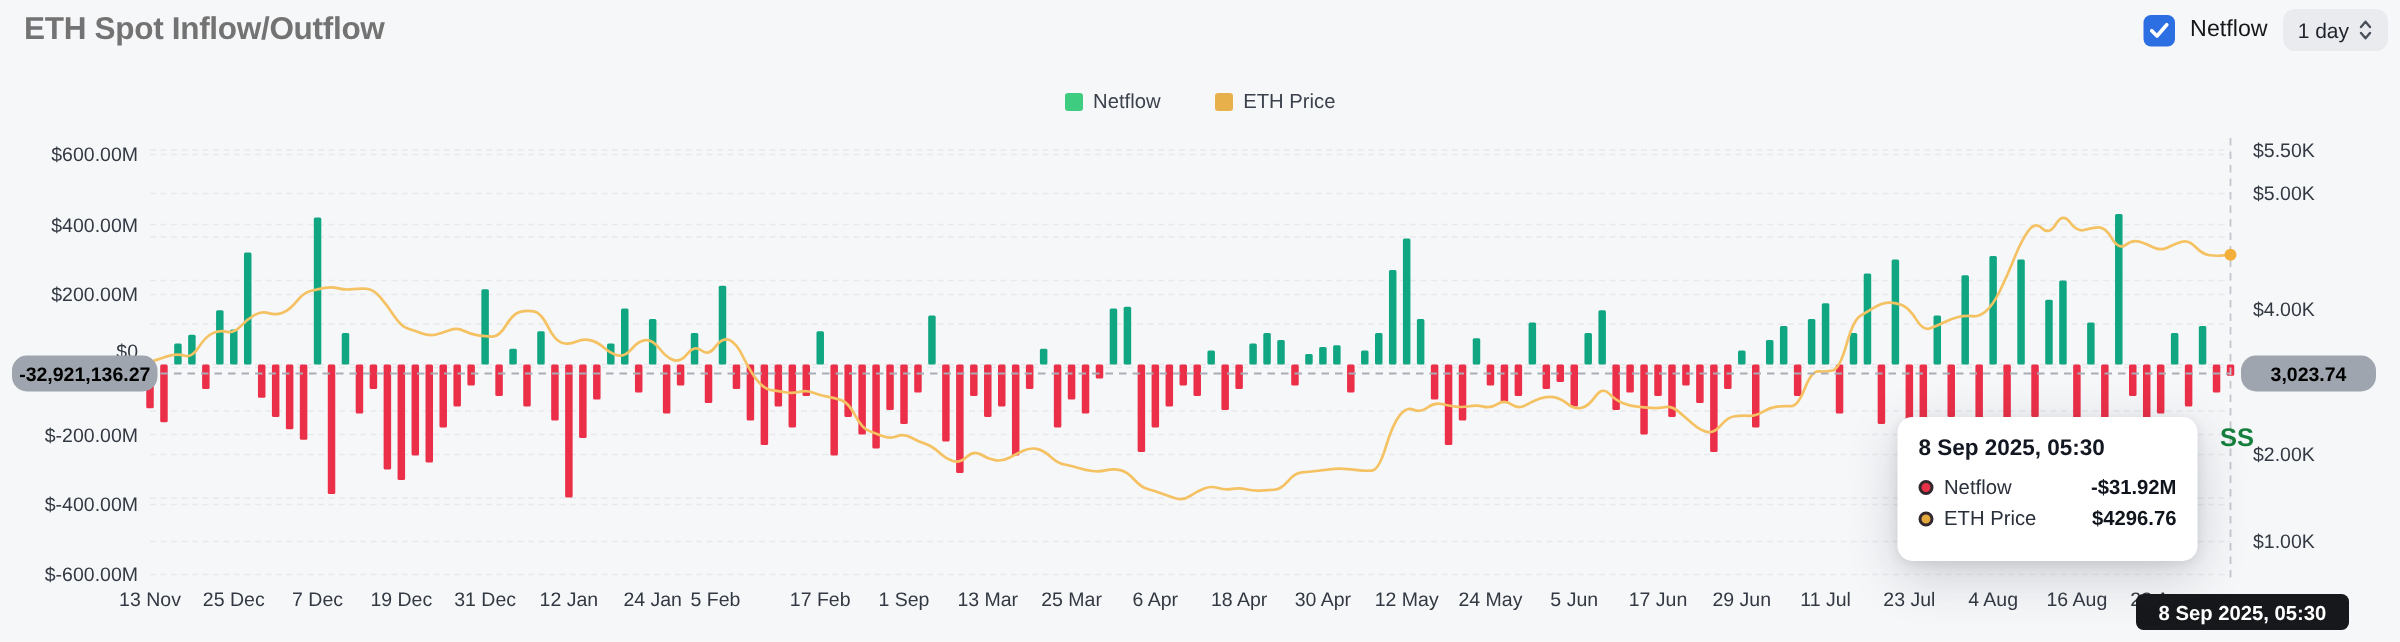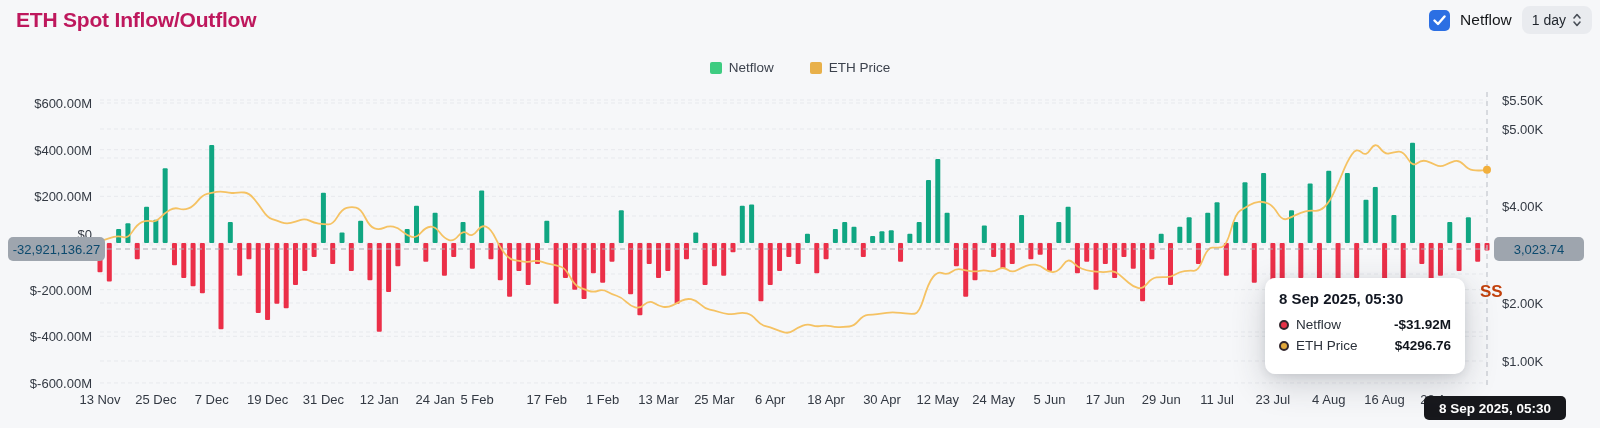--- a/index.html
+++ b/index.html
@@ -2,56 +2,56 @@
 <html><head>
 <meta charset="utf-8">
 <style>
   * { margin:0; padding:0; box-sizing:border-box; }
   html,body { width:1600px; height:428px; background:#f6f7f9; overflow:hidden;
               font-family:"Liberation Sans", sans-serif; }
   .abs { position:absolute; }
   #stage { position:relative; width:1600px; height:428px; }
 
   
-  #page-title { left:16px; top:8px; font-size:21px; font-weight:700; color:#be185d; letter-spacing:-0.2px;text-align:center; }
+  #page-title { left:16px; top:8px; font-size:21px; font-weight:700; color:#737373; letter-spacing:-0.2px;text-align:center; }
   #controls { right:8px; top:6px; display:flex; align-items:center; gap:10px; }
   #netflow-checkbox { width:21px; height:21px; border-radius:5px; background:#2c6fe3;
         display:flex; align-items:center; justify-content:center; cursor:pointer; }
   #netflow-check-label { font-size:15.5px; color:#15171a; }
   #interval-pill { background:#e9ebef; border-radius:8px; height:28px; padding:0 10px;
         display:flex; align-items:center; gap:6px; font-size:14px; color:#1f242c; cursor:pointer; }
 
   
   #legend { left:0; right:0; top:60px; display:flex; justify-content:center; gap:36px; }
   .legend-item { display:flex; align-items:center; gap:7px; font-size:13.5px; color:#3c424d; cursor:pointer; }
   .legend-swatch { width:12px; height:12px; border-radius:2px; }
 
   
   .tick-label { position:absolute; font-size:13px; color:#333943; white-space:nowrap; }
   #x-axis { left:0; top:392px; width:1304px; height:20px; }
 
   
-  .axis-badge { position:absolute; background:#9ea5ae; color:#0c4a6e; font-size:13px; font-weight:400;
-        border-radius:5px; height:24px; display:flex; align-items:center; justify-content:center; z-index:4; }
+  .axis-badge { position:absolute; background:#9ea5ae; color:#000000; font-size:13px; font-weight:700;
+        border-radius:10px; height:24px; display:flex; align-items:center; justify-content:center; z-index:4; }
   #left-axis-badge  { left:8px;   top:237px; width:97px; }
   #right-axis-badge { left:1494px; top:237px; width:90px; }
   #date-badge { position:absolute; left:1424px; top:396px; width:142px; height:24px; background:#17181c;
         color:#fff; font-size:13.5px; font-weight:700; border-radius:5px; display:flex;
         align-items:center; justify-content:center; z-index:5; }
 
   
   #tooltip { position:absolute; left:1265px; top:278px; width:200px; height:96px; background:#ffffff;
         border-radius:10px; box-shadow:0 10px 34px rgba(40,45,60,.20), 0 2px 8px rgba(40,45,60,.10);
         padding:12px 14px 10px 14px; z-index:6; }
   #tooltip-title { font-size:15px; font-weight:700; color:#121722; margin-bottom:10px; }
   .tt-row { display:flex; align-items:center; gap:7px; font-size:13.5px; color:#2a3039; margin-bottom:6px; }
   .tt-dot { width:10px; height:10px; border-radius:50%; border:2.5px solid #33272e; }
   .tt-val { margin-left:auto; font-weight:700; color:#10151d; }
 
-  #watermark { left:1480px; top:282px; font-size:17px; font-weight:700; color:#c2410c; z-index:3; }
+  #watermark { left:1480px; top:282px; font-size:17px; font-weight:700; color:#15803d; z-index:3; }
   #chart-svg { position:absolute; left:0; top:0; z-index:2; }
 </style>
 </head>
 <body>
 
 <div id="stage">
 
   <div class="abs" id="page-title">ETH Spot Inflow/Outflow</div>
 
   <div class="abs" id="controls">
@@ -262,21 +262,21 @@
   <div class="abs" id="x-axis">
       <span class="tick-label" style="left: 100px; transform: translateX(-50%);">13 Nov</span>
       <span class="tick-label" style="left: 155.852px; transform: translateX(-50%);">25 Dec</span>
       <span class="tick-label" style="left: 211.705px; transform: translateX(-50%);">7 Dec</span>
       <span class="tick-label" style="left: 267.557px; transform: translateX(-50%);">19 Dec</span>
       <span class="tick-label" style="left: 323.409px; transform: translateX(-50%);">31 Dec</span>
       <span class="tick-label" style="left: 379.262px; transform: translateX(-50%);">12 Jan</span>
       <span class="tick-label" style="left: 435.114px; transform: translateX(-50%);">24 Jan</span>
       <span class="tick-label" style="left: 477px; transform: translateX(-50%);">5 Feb</span>
       <span class="tick-label" style="left: 546.819px; transform: translateX(-50%);">17 Feb</span>
-      <span class="tick-label" style="left: 602.671px; transform: translateX(-50%);">1 Feb</span>
+      <span class="tick-label" style="left: 602.671px; transform: translateX(-50%);">1 Sep</span>
       <span class="tick-label" style="left: 658.523px; transform: translateX(-50%);">13 Mar</span>
       <span class="tick-label" style="left: 714.376px; transform: translateX(-50%);">25 Mar</span>
       <span class="tick-label" style="left: 770.228px; transform: translateX(-50%);">6 Apr</span>
       <span class="tick-label" style="left: 826.081px; transform: translateX(-50%);">18 Apr</span>
       <span class="tick-label" style="left: 881.933px; transform: translateX(-50%);">30 Apr</span>
       <span class="tick-label" style="left: 937.785px; transform: translateX(-50%);">12 May</span>
       <span class="tick-label" style="left: 993.638px; transform: translateX(-50%);">24 May</span>
       <span class="tick-label" style="left: 1049.49px; transform: translateX(-50%);">5 Jun</span>
       <span class="tick-label" style="left: 1105.34px; transform: translateX(-50%);">17 Jun</span>
       <span class="tick-label" style="left: 1161.19px; transform: translateX(-50%);">29 Jun</span>

